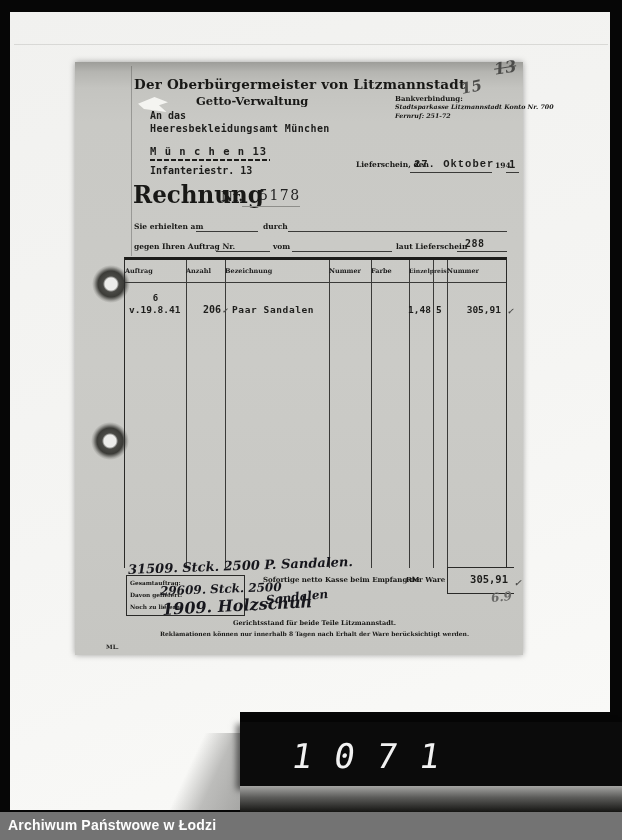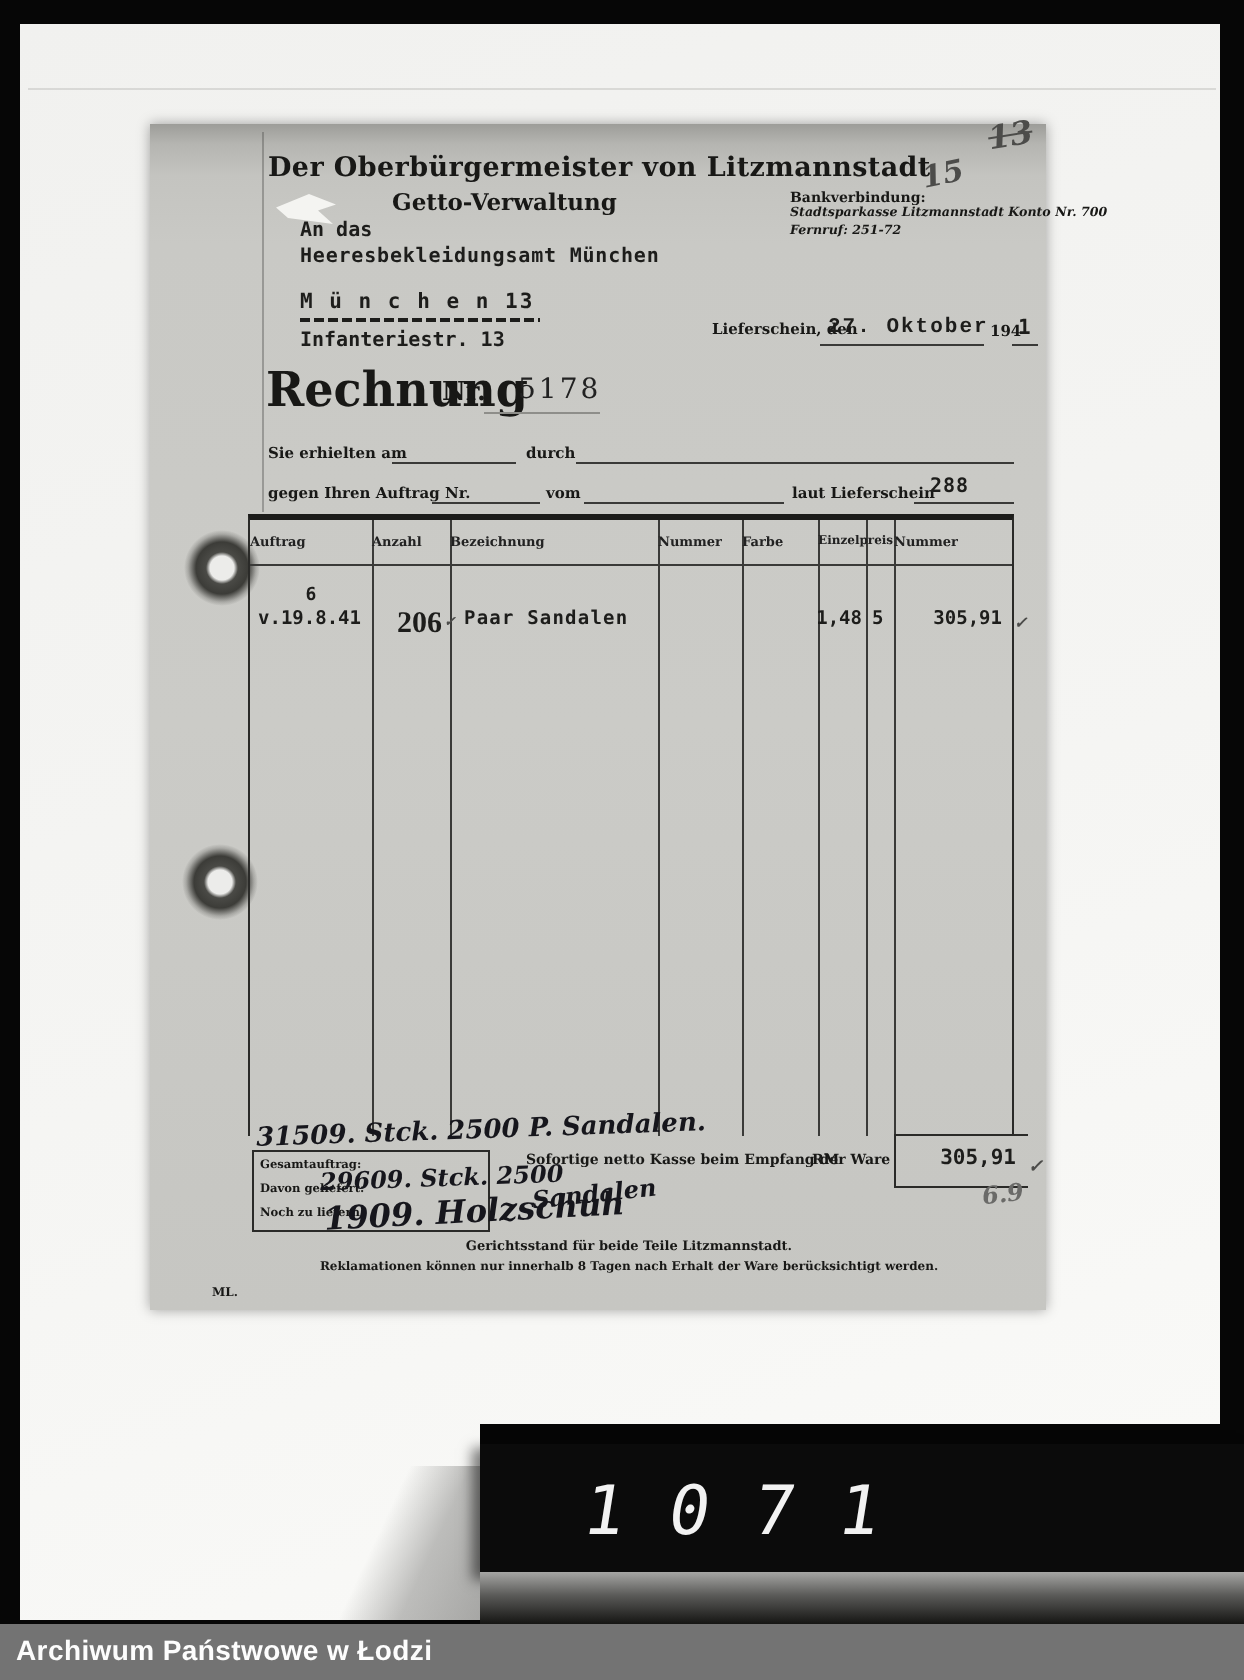--- a/index.html
+++ b/index.html
@@ -111,21 +111,21 @@
   <div class="hdr" style="left:0;width:61px;">Auftrag</div>
   <div class="hdr" style="left:61px;width:39px;">Anzahl</div>
   <div class="hdr" style="left:100px;width:104px;">Bezeichnung</div>
   <div class="hdr" style="left:204px;width:42px;">Nummer</div>
   <div class="hdr" style="left:246px;width:54px;">Farbe</div>
   <div class="hdr" style="left:284px;width:38px;font-size:6px;">Einzelpreis</div>
   <div class="hdr" style="left:322px;width:59px;">Nummer</div>
 
   <div class="abs type" style="left:0;top:33px;width:61px;text-align:center;font-size:9px;">6</div>
   <div class="abs type nowrap" style="left:4px;top:44px;font-size:9.5px;">v.19.8.41</div>
-  <div class="abs type" style="left:61px;top:44px;width:35px;text-align:right;font-size:15px;font-family:Liberation Serif, serif;">206</div>
+  <div class="abs type" style="left:61px;top:44px;width:35px;text-align:right;font-size:10px;">206</div>
   <div class="abs hw-pencil" style="left:97px;top:46px;font-size:7px;">✓</div>
   <div class="abs type nowrap" style="left:107px;top:44px;font-size:9.5px;letter-spacing:.6px;">Paar Sandalen</div>
   <div class="abs type" style="left:282px;top:44px;width:24px;text-align:right;font-size:9.5px;">1,48</div>
   <div class="abs type nowrap" style="left:311px;top:44px;font-size:9.5px;">5</div>
   <div class="abs type" style="left:326px;top:44px;width:50px;text-align:right;font-size:9.5px;">305,91</div>
 </div>
 <div class="abs hw-pencil" style="left:507px;top:306px;font-size:8px;">✓</div>
 
 <div class="abs" style="left:126px;top:575px;width:117px;height:39px;border:1px solid #2a2a28;">
   <div class="abs frak nowrap" style="left:3px;top:4px;font-size:5.8px;">Gesamtauftrag:</div>

